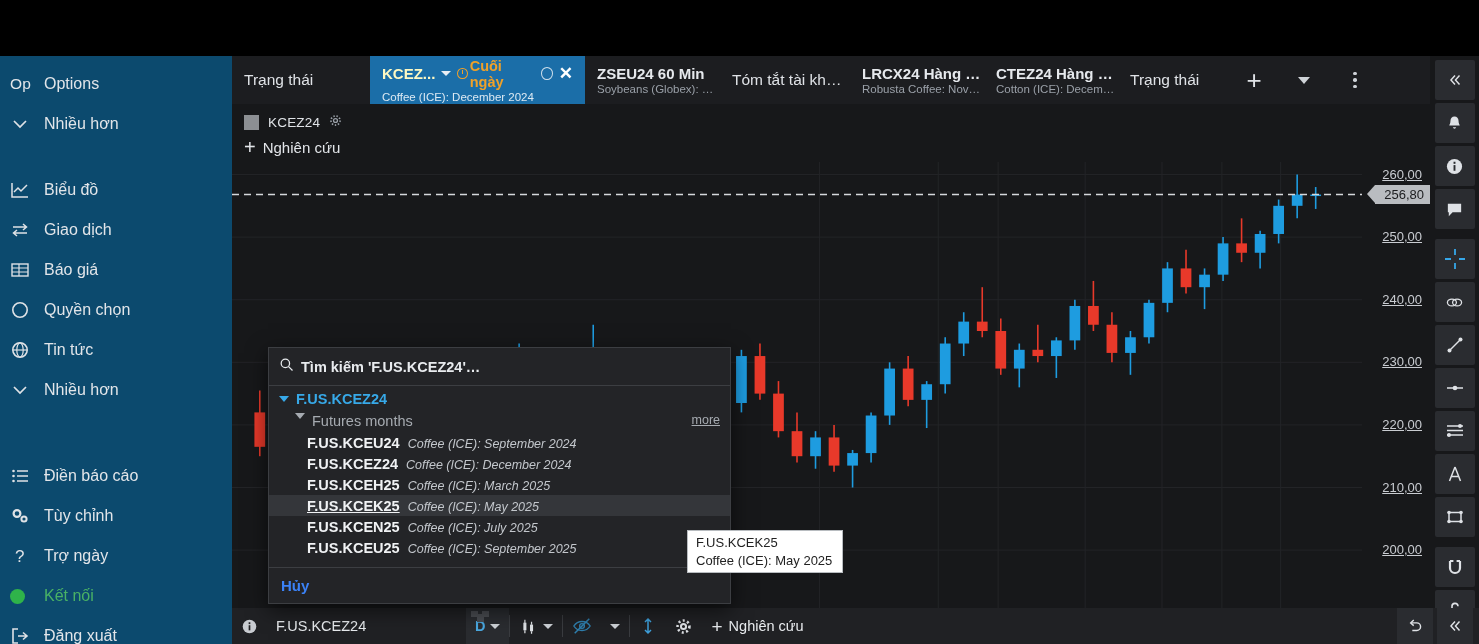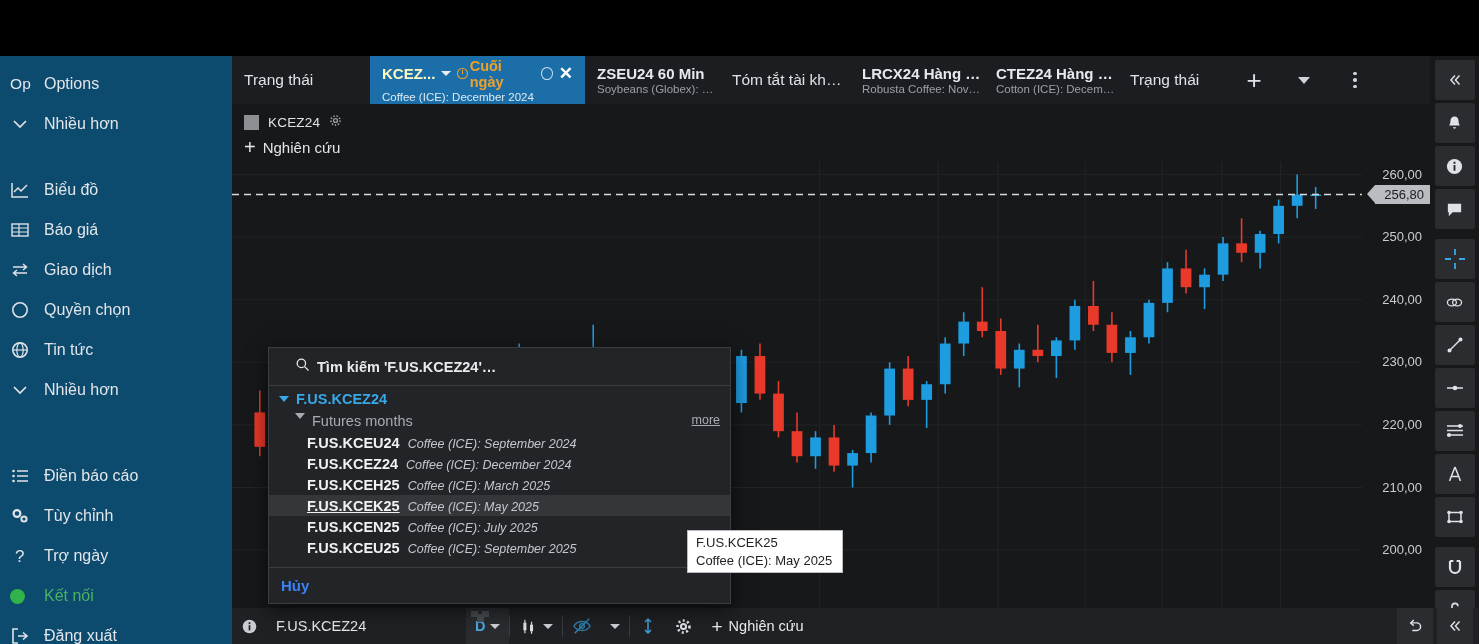--- a/index.html
+++ b/index.html
@@ -96,21 +96,21 @@
   .chartwrap { position: absolute; top: 106px; left: 0; width: 1198px; height: 482px; overflow: hidden; }
   .chart-svg { position: absolute; top: 0; left: 0; }
   .watermark { position: absolute; pointer-events: none; color: #262729;
     font-weight: 700; font-family: "Liberation Sans", sans-serif; white-space: nowrap; }
   .wm1 { top: 42px; left: 140px; font-size: 120px; letter-spacing: 2px; }
   .wm2 { top: 330px; left: 150px; font-size: 55px; }
 
   
   .priceaxis { position: absolute; top: 106px; left: 1130px; width: 68px; height: 482px;
     background: #17181a; }
-  .ptick { position: absolute; right: 8px; font-size: 13px; color: #c9ccd1; white-space: nowrap; }
+  .ptick { position: absolute; right: 8px; font-size: 13px; color: #c9ccd1; white-space: nowrap; text-decoration: underline; }
   .plast { position: absolute; right: 0; height: 19px; background: #b9bcc0; color: #1b1c1e;
     font-size: 13px; display: flex; align-items: center; padding: 0 6px 0 9px; }
   .plast:before { content:""; position:absolute; left:-8px; top:0; border-top:9.5px solid transparent;
     border-bottom:9.5px solid transparent; border-right:8px solid #b9bcc0; }
 
   
   .timeaxis { position: absolute; top: 580px; left: 0; width: 1198px; height: 28px; background:#17181a; }
   .ttick { position: absolute; top: 5px; font-size: 12.5px; color: #c9ccd1; transform: translateX(-50%); }
   .btoolbar { position: absolute; left: 232px; top: 608px; width: 1247px; height: 36px;
     background: #202124; display: flex; align-items: center; gap: 0; }
@@ -133,21 +133,21 @@
     background: #17181a; display: flex; flex-direction: column; align-items: center; padding-top: 4px; }
   .rt { width: 40px; height: 40px; margin-bottom: 3px; background: #2a2c30; border-radius: 2px;
     display: flex; align-items: center; justify-content: center; cursor: pointer; color: #dfe2e6; }
   .rt.active { color: #36a7e8; }
   .rt-gap { height: 7px; }
 
   
   .searchpanel { position: absolute; left: 268px; top: 347px; width: 463px; height: 257px;
     background: #232427; border: 1px solid #3c3e42; z-index: 40;
     box-shadow: 0 6px 20px rgba(0,0,0,.6); }
-  .sp-input { height: 38px; display: flex; align-items: center; gap: 7px; padding: 0 26px;
+  .sp-input { height: 38px; display: flex; align-items: center; gap: 7px; padding: 0 10px;
     background: #232427; border-bottom: 1px solid #3c3e42; cursor: text; }
   .sp-q { font-size: 14.5px; font-weight: 700; color: #e8ebee; }
   .sp-body { height: 180px; overflow: hidden; }
   .sp-root { display: flex; align-items: center; gap: 7px; padding: 5px 0 3px 10px;
     font-size: 14.5px; font-weight: 700; color: #37a9e8; cursor: pointer; }
   .sp-group { display: flex; align-items: flex-start; gap: 7px; padding: 3px 10px 3px 26px;
     font-size: 14.5px; color: #a6abb1; cursor: pointer; }
   .sp-more { margin-left: auto; font-size: 12.5px; color: #a6abb1; text-decoration: underline; cursor: pointer; }
   .sp-row { display: flex; align-items: baseline; gap: 8px; padding: 2.5px 10px 2.5px 38px; cursor: pointer; }
   .sp-row.sel { background: #34363a; }
@@ -197,34 +197,34 @@
         <svg width="20" height="20" viewBox="0 0 20 20">
             <path d="M2 3v14h16" fill="none" stroke="#dfe2e6" stroke-width="1.5"></path>
             <path d="M4 12l4-4 3 3 6-6" fill="none" stroke="#dfe2e6" stroke-width="1.5"></path>
           </svg>
       </span>
       <span>Biểu đồ</span>
     </div>
     <div class="side-item">
       <span class="side-ico">
         <svg width="20" height="20" viewBox="0 0 20 20">
+            <path d="M3 7h13M13 4l3.5 3L13 10" fill="none" stroke="#dfe2e6" stroke-width="1.5"></path>
+            <path d="M17 13H4M7 10l-3.5 3L7 16" fill="none" stroke="#dfe2e6" stroke-width="1.5"></path>
+          </svg>
+      </span>
+      <span>Giao dịch</span>
+    </div>
+    <div class="side-item">
+      <span class="side-ico">
+        <svg width="20" height="20" viewBox="0 0 20 20">
             <rect x="2" y="4" width="16" height="12" fill="none" stroke="#dfe2e6" stroke-width="1.4"></rect>
             <path d="M2 8h16M2 12h16M9 4v12" stroke="#dfe2e6" stroke-width="1.2"></path>
           </svg>
       </span>
       <span>Báo giá</span>
-    </div>
-    <div class="side-item">
-      <span class="side-ico">
-        <svg width="20" height="20" viewBox="0 0 20 20">
-            <path d="M3 7h13M13 4l3.5 3L13 10" fill="none" stroke="#dfe2e6" stroke-width="1.5"></path>
-            <path d="M17 13H4M7 10l-3.5 3L7 16" fill="none" stroke="#dfe2e6" stroke-width="1.5"></path>
-          </svg>
-      </span>
-      <span>Giao dịch</span>
     </div>
     <div class="side-item">
       <span class="side-ico">
         <svg width="20" height="20" viewBox="0 0 20 20">
             <circle cx="10" cy="10" r="7.2" fill="none" stroke="#dfe2e6" stroke-width="1.6"></circle>
           </svg>
       </span>
       <span>Quyền chọn</span>
     </div>
     <div class="side-item">

